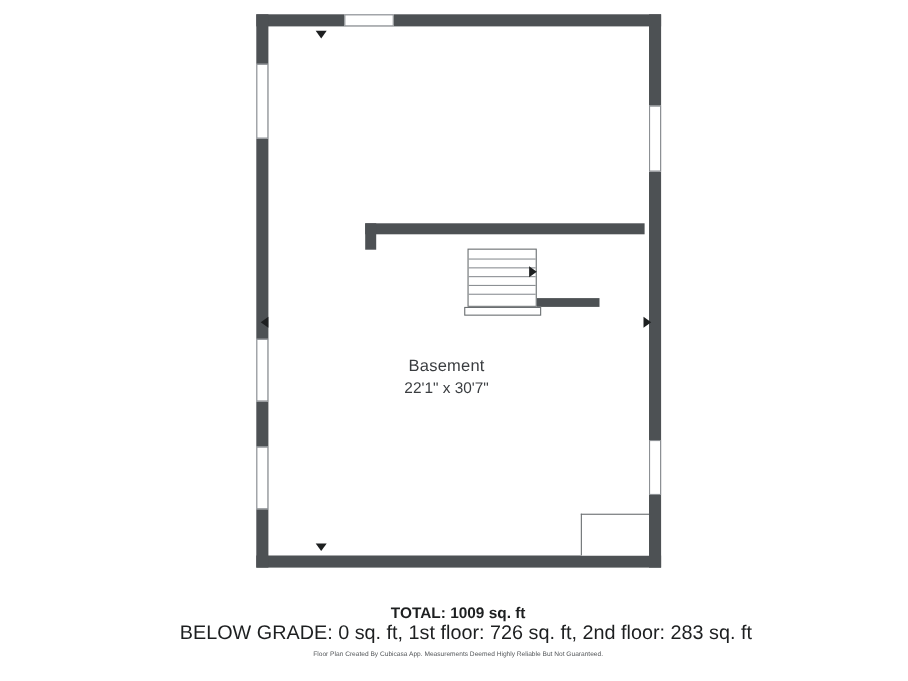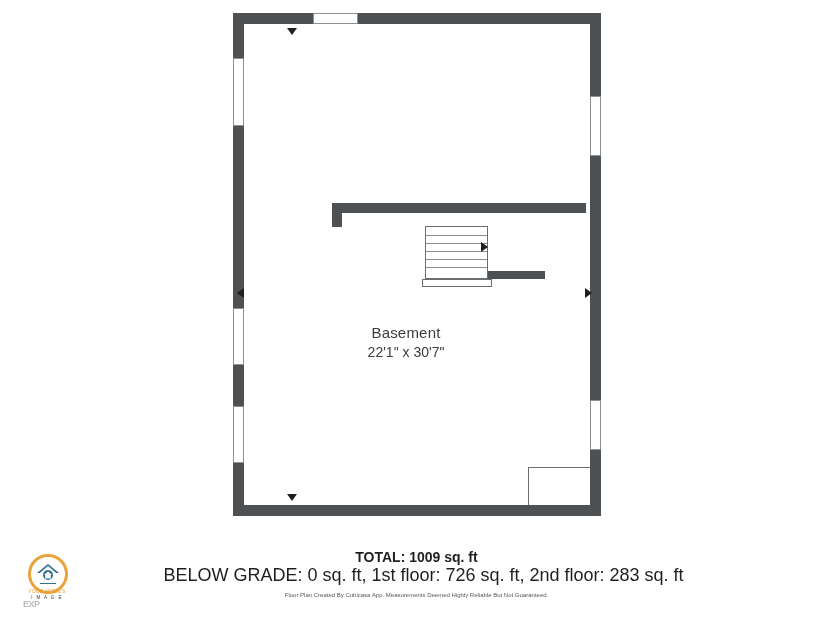--- a/index.html
+++ b/index.html
@@ -325,26 +325,14 @@
     </div>
 
   </div>
 
   <div class="summary">
     <div class="total">TOTAL: 1009 sq. ft</div>
     <div class="line">BELOW GRADE: 0 sq. ft, 1st floor: 726 sq. ft, 2nd floor: 283 sq. ft</div>
     <div class="disclaimer">Floor Plan Created By Cubicasa App. Measurements Deemed Highly Reliable But Not Guaranteed.</div>
   </div>
 
-  <div class="logo">
-    <div class="logo-circle"></div>
-    <svg class="logo-house" viewBox="0 0 24 22">
-      <path d="M12 1 L23 10 L20 10 L20 21 L4 21 L4 10 L1 10 Z" fill="#2f6f8f"></path>
-      <path d="M12 3 L20.5 10.2 L20.5 20 L3.5 20 L3.5 10.2 Z" fill="#ffffff"></path>
-      <circle cx="12" cy="12" r="5" fill="#2f6f8f"></circle>
-      <path d="M12 8.5 L16 11.8 L14.8 11.8 L14.8 15.6 L9.2 15.6 L9.2 11.8 L8 11.8 Z" fill="#ffffff"></path>
-    </svg>
-    <div class="logo-text-top">YOUR HOME'S</div>
-    <div class="logo-text-bottom">I M A G E</div>
-    <div class="logo-exp">EXP</div>
-  </div>
 
 </div>
 
 </body></html>

